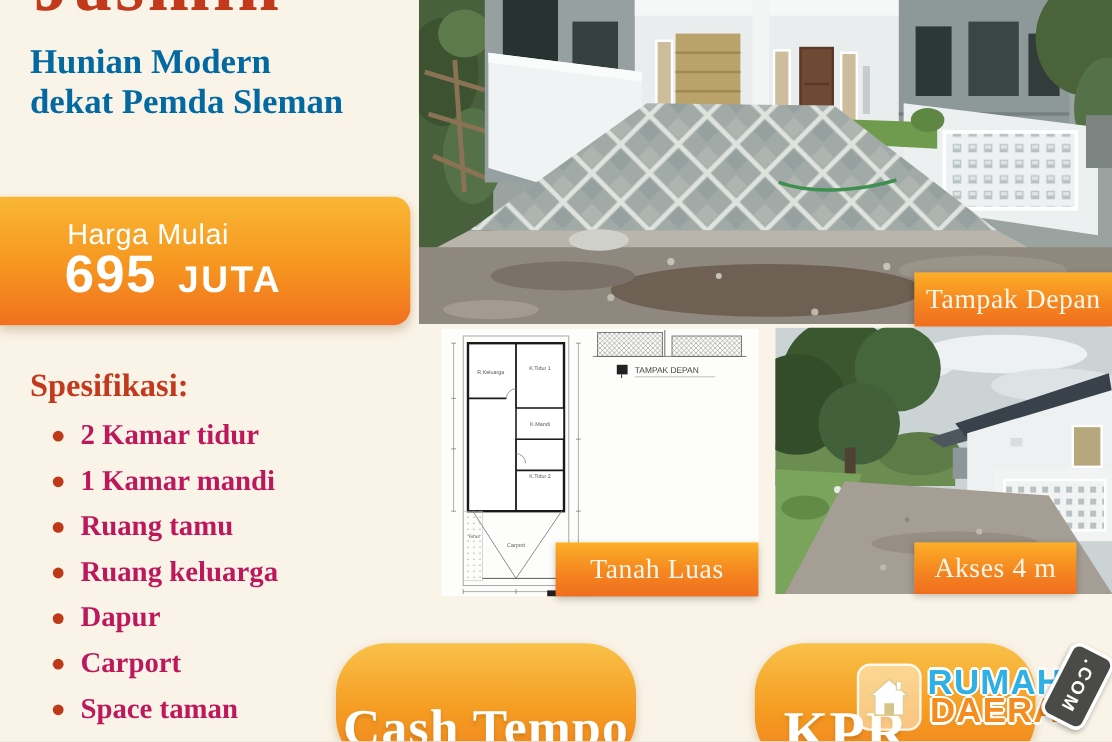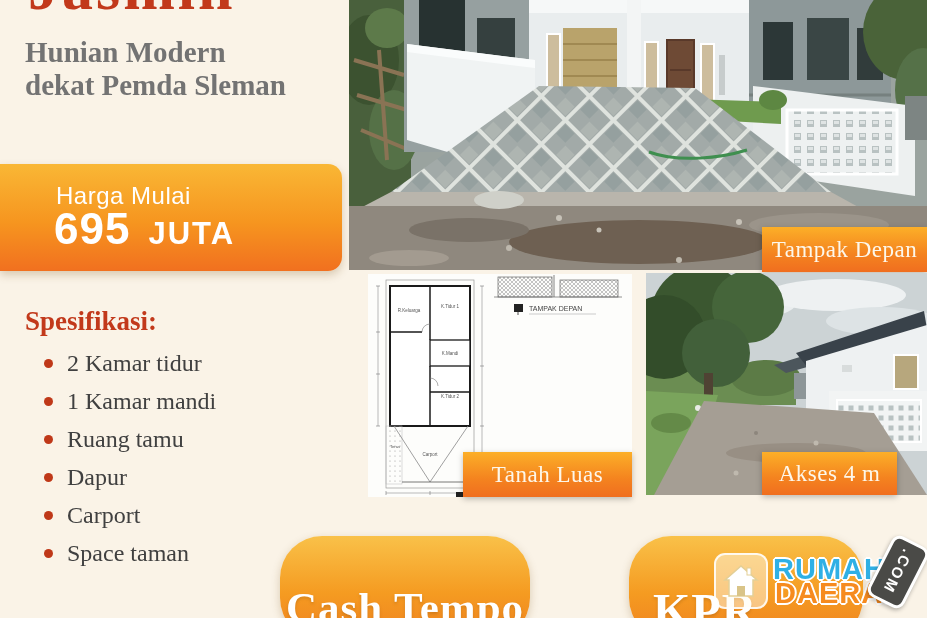--- a/index.html
+++ b/index.html
@@ -7,42 +7,42 @@
     position:relative;width:927px;height:618px;overflow:hidden;
     background:#faf3e7;font-family:"Liberation Serif","DejaVu Serif",serif;
   }
   
   .big-title{
     position:absolute;left:28px;top:-47px;font-size:62px;font-weight:bold;
     letter-spacing:3px;color:#c2391b;white-space:nowrap;
   }
   .subtitle{
     position:absolute;left:25px;top:36px;font-size:29px;line-height:33px;
-    font-weight:bold;color:#737373;
+    font-weight:bold;color:#0369a1;
   }
   .price-box{
     position:absolute;left:0;top:164px;width:342px;height:107px;
     border-radius:0 14px 14px 0;
     background:linear-gradient(180deg,#f9b735 0%,#f6951f 55%,#f1701f 100%);
     box-shadow:0 4px 8px rgba(120,80,20,.25);
     color:#fff;font-family:"Liberation Sans","DejaVu Sans",sans-serif;
   }
   .price-label{position:absolute;left:56px;top:18px;font-size:24px;letter-spacing:.5px;}
   .price-row{position:absolute;left:54px;top:40px;display:flex;align-items:baseline;}
   .price-amount{font-size:44px;font-weight:bold;letter-spacing:1px;}
   .price-unit{font-size:31px;font-weight:bold;margin-left:18px;letter-spacing:2px;}
   .spec-heading{
     position:absolute;left:25px;top:306px;font-size:27px;font-weight:bold;color:#c2391b;
   }
   .spec-list{
     position:absolute;left:44px;top:346px;margin:0;padding:0;list-style:none;
   }
   .spec-list li{
     position:relative;height:38px;line-height:34px;padding-left:23px;
-    font-size:24px;font-weight:normal;color:#404040;white-space:nowrap;
+    font-size:24px;font-weight:bold;color:#be185d;white-space:nowrap;
   }
   .spec-list li::before{
     content:"";position:absolute;left:0;top:13px;width:9px;height:9px;
     border-radius:50%;background:#bf3818;
   }
   
   .photo{position:absolute;overflow:hidden;}
   .photo-front{left:349px;top:0;width:578px;height:270px;}
   .photo-plan{left:368px;top:274px;width:264px;height:223px;background:#fdfdfb;}
   .photo-road{left:646px;top:273px;width:281px;height:222px;}
@@ -116,20 +116,21 @@
       <span class="price-amount">695</span>
       <span class="price-unit">JUTA</span>
     </div>
   </div>
 
   <div class="spec-heading">Spesifikasi:</div>
   <ul class="spec-list">
     <li>2 Kamar tidur</li>
     <li>1 Kamar mandi</li>
     <li>Ruang tamu</li>
+    <li>Ruang keluarga</li>
     <li>Dapur</li>
     <li>Carport</li>
     <li>Space taman</li>
   </ul>
 
   <div class="photo photo-front">
     <svg viewBox="0 0 578 270" preserveAspectRatio="none">
       <defs>
         <pattern id="tiles" width="34" height="34" patternUnits="userSpaceOnUse" patternTransform="rotate(45 0 0)">
           <rect width="34" height="34" fill="#dfe3de"></rect>

